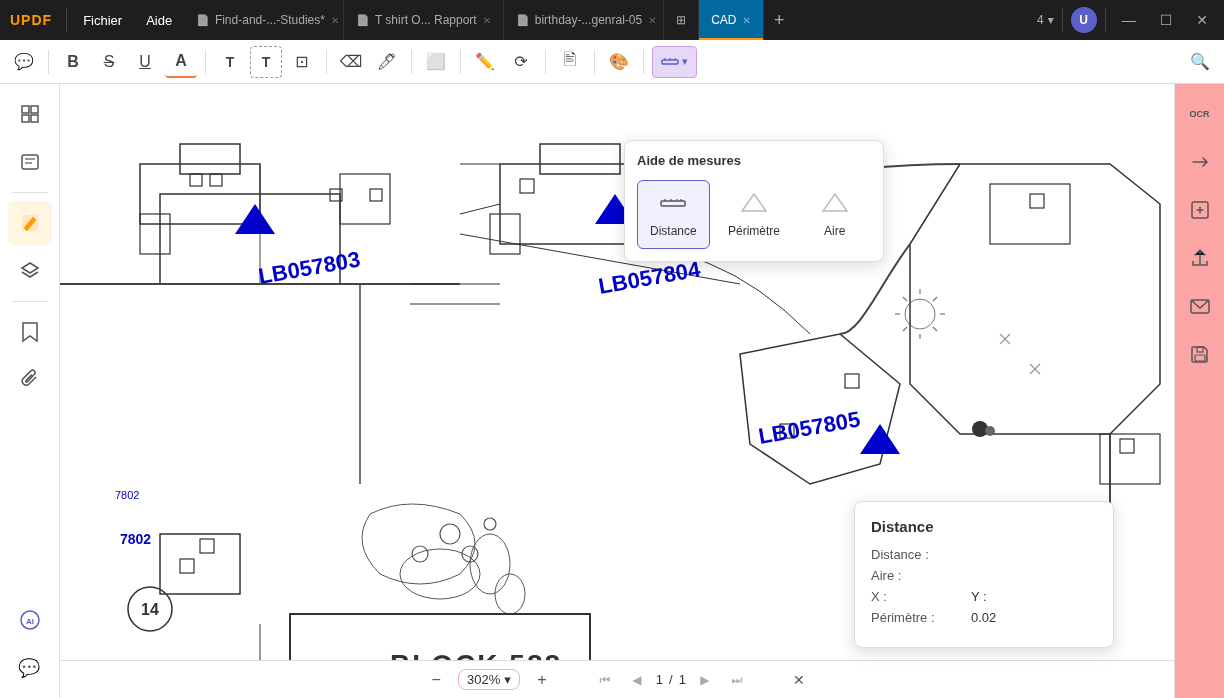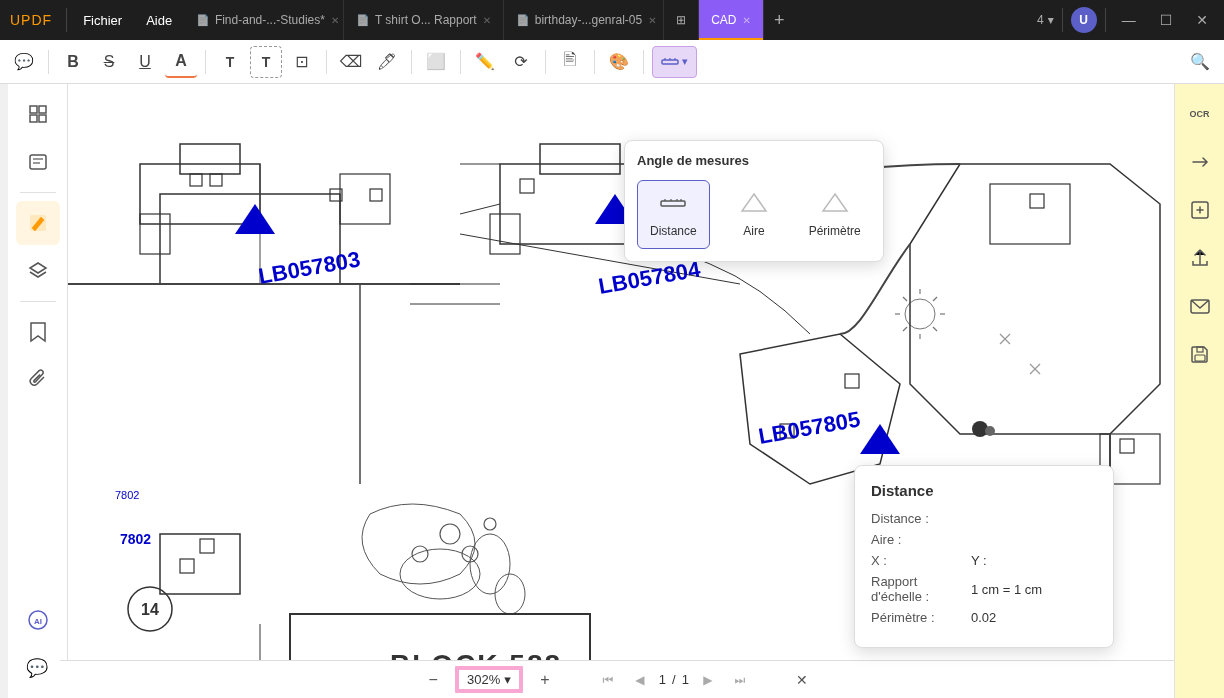--- a/index.html
+++ b/index.html
@@ -10,37 +10,37 @@
       display: flex;
       align-items: center;
       height: 40px;
       background: #1e1e1e;
       color: #fff;
       position: relative;
       z-index: 100;
     }
     #updf-logo {
       display: flex; align-items: center; padding: 0 10px; height: 100%;
-      color: #f90; font-weight: normal; font-size: 14px; letter-spacing:1px;text-align:center;
+      color: #f90; font-weight: bold; font-size: 14px; letter-spacing:1px;text-align:center;
     }
     .title-menu-item {
       padding: 0 12px; height: 100%; display: flex; align-items: center;
       color: #ffffff; font-size: 13px; cursor: pointer;
     }
     .tabs-area {
       display: flex; flex: 1; height: 100%; align-items: center; overflow: hidden;
     }
     .tab {
       display: flex; align-items: center; height: 100%;
       padding: 0 12px; font-size: 12px; color: #aaa;
       cursor: pointer; border-right: 1px solid #333; white-space: nowrap;
       max-width: 160px; overflow: hidden; text-overflow: ellipsis;
       position: relative;
     }
-    .tab.active { background: #8b5cf6; color: #fff; }
+    .tab.active { background: #0369a1; color: #fff; }
     .tab.active::after {
       content: ''; position: absolute; bottom: 0; left: 0; right: 0;
       height: 2px; background: #f90;
     }
     .tab-icon { margin-right: 5px; font-size: 11px; opacity: 0.6; }
     .tab-close { margin-left: 6px; font-size: 10px; opacity: 0.5; cursor: pointer; }
     .tab-add { padding: 0 10px; color: #aaa; cursor: pointer; font-size: 18px; }
     .title-right {
       display: flex; align-items: center; padding: 0 8px; gap: 8px;
     }
@@ -70,35 +70,34 @@
       height: 32px; padding: 0 8px; border-radius: 4px; cursor: pointer;
       font-size: 13px; color: #444; gap: 3px; background: #e8d8f8; border: 1px solid #c9a0e8;
     }
 
     
     #left-sidebar {
       position: absolute; left: 0; top: 84px; width: 60px; height: calc(100% - 84px);
       background: #fff; border-right: 1px solid #e0e0e0;
       display: flex; flex-direction: column; align-items: center; padding: 8px 0; gap: 4px;
       z-index: 90;
-      margin-left: 8px;
     }
     .sidebar-btn {
       width: 44px; height: 44px; border-radius: 6px; cursor: pointer;
       display: flex; align-items: center; justify-content: center; font-size: 18px; color: #555;
       position: relative;
     }
     .sidebar-btn.active { background: #fff0e0; color: #f90; }
     .sidebar-sep { width: 36px; height: 1px; background: #e0e0e0; margin: 4px 0; }
     .sidebar-bottom { margin-top: auto; }
 
     
     #right-sidebar {
       position: absolute; right: 0; top: 84px; width: 50px; height: calc(100% - 84px);
-      background: #fef9c3; border-left: 1px solid #e0e0e0;
+      background: #fca5a5; border-left: 1px solid #e0e0e0;
       display: flex; flex-direction: column; align-items: center; padding: 8px 0; gap: 4px;
       z-index: 90;
     }
 
     
     #canvas-area {
       position: absolute; left: 60px; right: 50px; top: 84px; bottom: 0;
       background: #e8e8e8; overflow: hidden;
     }
 
@@ -108,21 +107,21 @@
       height: 38px; background: #fff; border-top: 1px solid #ddd;
       display: flex; align-items: center; justify-content: center; gap: 8px;
       z-index: 90;
     }
     .zoom-btn {
       width: 28px; height: 28px; border-radius: 4px; cursor: pointer;
       display: flex; align-items: center; justify-content: center; font-size: 16px; color: #555;
     }
     .zoom-display {
       display: flex; align-items: center; gap: 4px; font-size: 13px; color: #333;
-      padding: 2px 8px; border: 4px solid #f9a8d4; border-radius: 1px; cursor: pointer;
+      padding: 2px 8px; border: 1px solid #f9a8d4; border-radius: 8px; cursor: pointer;
     }
     .page-nav {
       display: flex; align-items: center; gap: 6px; font-size: 13px; color: #333;
     }
     .page-nav-btn {
       width: 26px; height: 26px; border-radius: 4px; display: flex; align-items: center;
       justify-content: center; cursor: pointer; color: #aaa; font-size: 12px;
     }
     .bottombar-close {
       width: 26px; height: 26px; border-radius: 4px; display: flex; align-items: center;
@@ -466,70 +465,66 @@
     <circle cx="930" cy="347" r="5" fill="#666"></circle>
 
     <rect x="860" y="640" width="40" height="30" fill="#333" rx="4"></rect>
     <text x="875" y="660" font-family="Arial" font-size="10" fill="#fff">⚙</text>
 
     <text x="60" y="460" font-family="Arial" font-size="14" fill="#0000cc" font-weight="bold">7802</text>
     <text x="55" y="415" font-family="Arial" font-size="11" fill="#0000cc">7802</text>
   </svg>
 
   <div id="mesures-popup">
-    <div class="mesures-title">Angle de mesures</div>
+    <div class="mesures-title">Aide de mesures</div>
     <div class="mesures-options">
       <div class="mesure-option active">
         <div class="mesure-option-icon">
           <svg width="28" height="24" viewBox="0 0 28 24">
             <rect x="2" y="10" width="24" height="5" rx="1" fill="none" stroke="#555" stroke-width="1.5"></rect>
             <line x1="6" y1="10" x2="6" y2="8" stroke="#555" stroke-width="1.2"></line>
             <line x1="12" y1="10" x2="12" y2="8" stroke="#555" stroke-width="1.2"></line>
             <line x1="18" y1="10" x2="18" y2="8" stroke="#555" stroke-width="1.2"></line>
             <line x1="22" y1="10" x2="22" y2="8" stroke="#555" stroke-width="1.2"></line>
           </svg>
         </div>
         <div class="mesure-option-label">Distance</div>
       </div>
       <div class="mesure-option">
         <div class="mesure-option-icon">
           <svg width="28" height="24" viewBox="0 0 28 24">
             <polygon points="14,3 26,20 2,20" fill="none" stroke="#bbb" stroke-width="1.5"></polygon>
           </svg>
         </div>
-        <div class="mesure-option-label">Aire</div>
+        <div class="mesure-option-label">Périmètre</div>
       </div>
       <div class="mesure-option">
         <div class="mesure-option-icon">
           <svg width="28" height="24" viewBox="0 0 28 24">
             <polygon points="14,3 26,20 2,20" fill="none" stroke="#bbb" stroke-width="1.5"></polygon>
           </svg>
         </div>
-        <div class="mesure-option-label">Périmètre</div>
+        <div class="mesure-option-label">Aire</div>
       </div>
     </div>
   </div>
 
   <div id="distance-panel">
     <div class="distance-panel-title">Distance</div>
     <div class="distance-info-row">
       <span class="distance-info-label">Distance :</span>
       <span class="distance-info-value"></span>
     </div>
     <div class="distance-info-row">
       <span class="distance-info-label">Aire :</span>
       <span class="distance-info-value"></span>
     </div>
     <div class="distance-info-row">
       <span class="distance-info-label">X :</span>
       <span class="distance-info-value">Y :</span>
-    </div>
-    <div class="distance-info-row">
-      <span class="distance-info-label">Rapport d'échelle :</span>
-      <span class="distance-info-value">1 cm = 1 cm</span>
     </div>
     <div class="distance-info-row">
       <span class="distance-info-label">Périmètre :</span>
       <span class="distance-info-value">0.02</span>
     </div>
   </div>
 </div>
 
 <div id="bottombar">
   <div class="zoom-btn">−</div>

